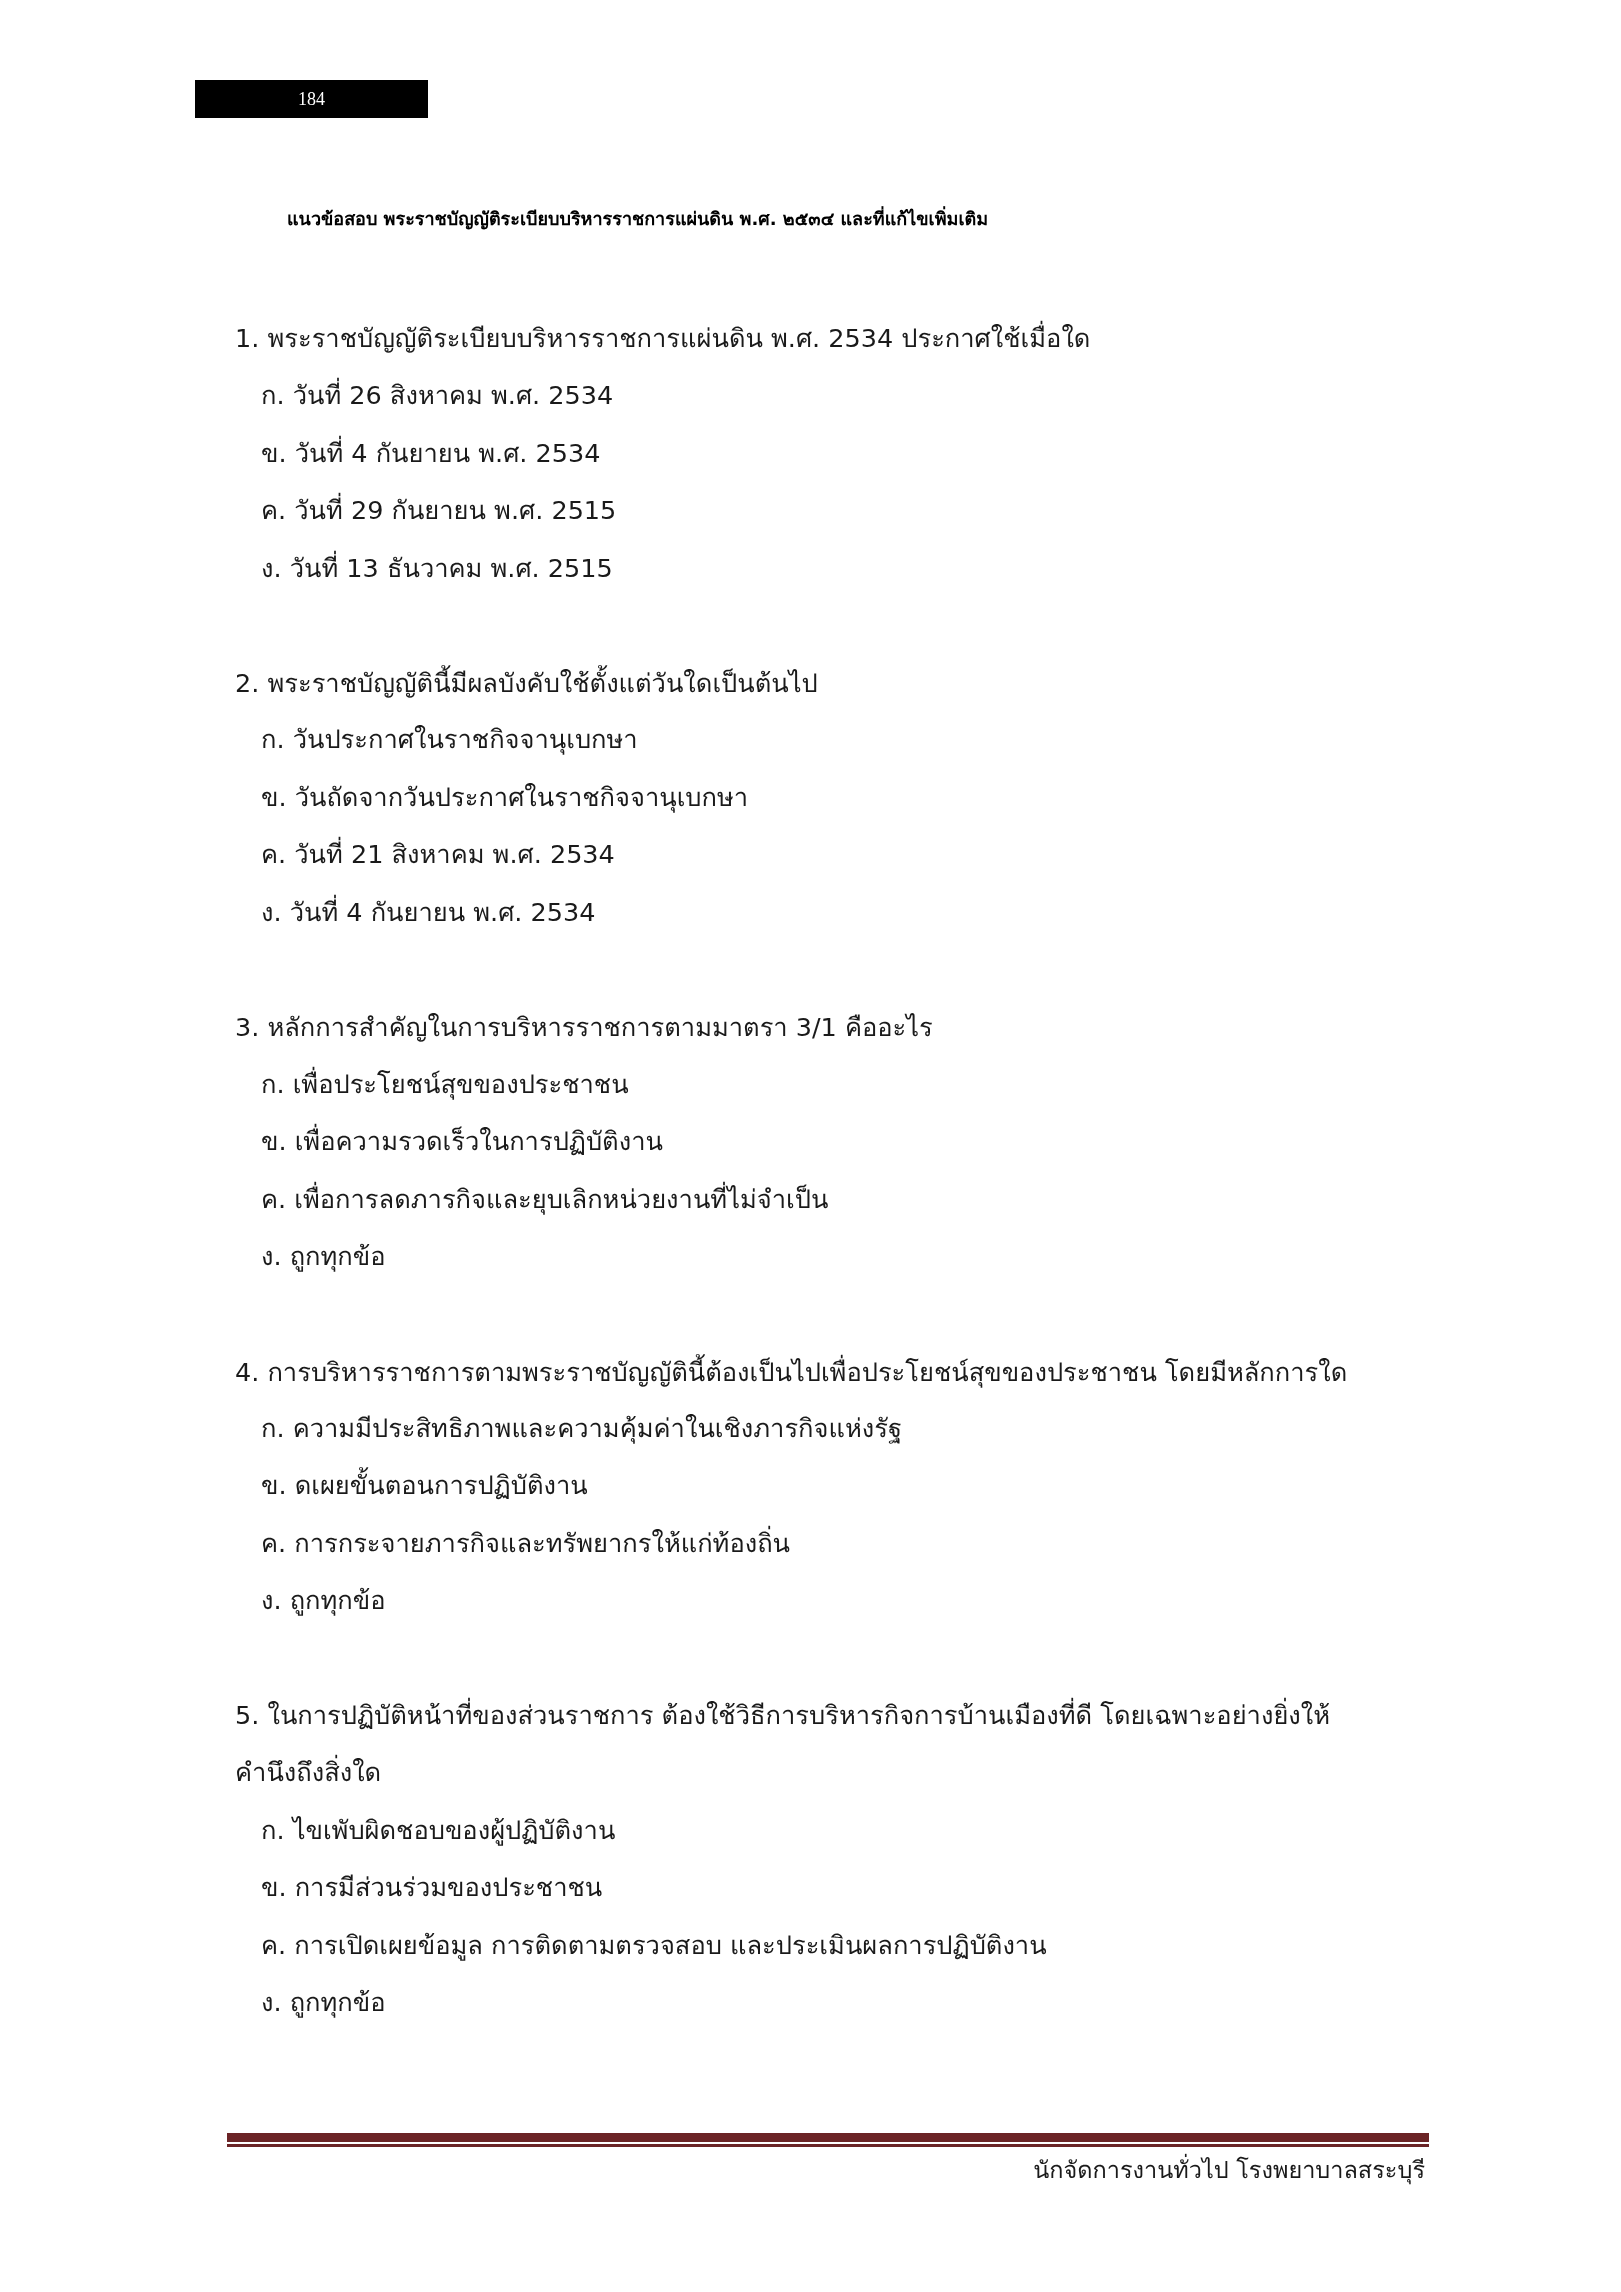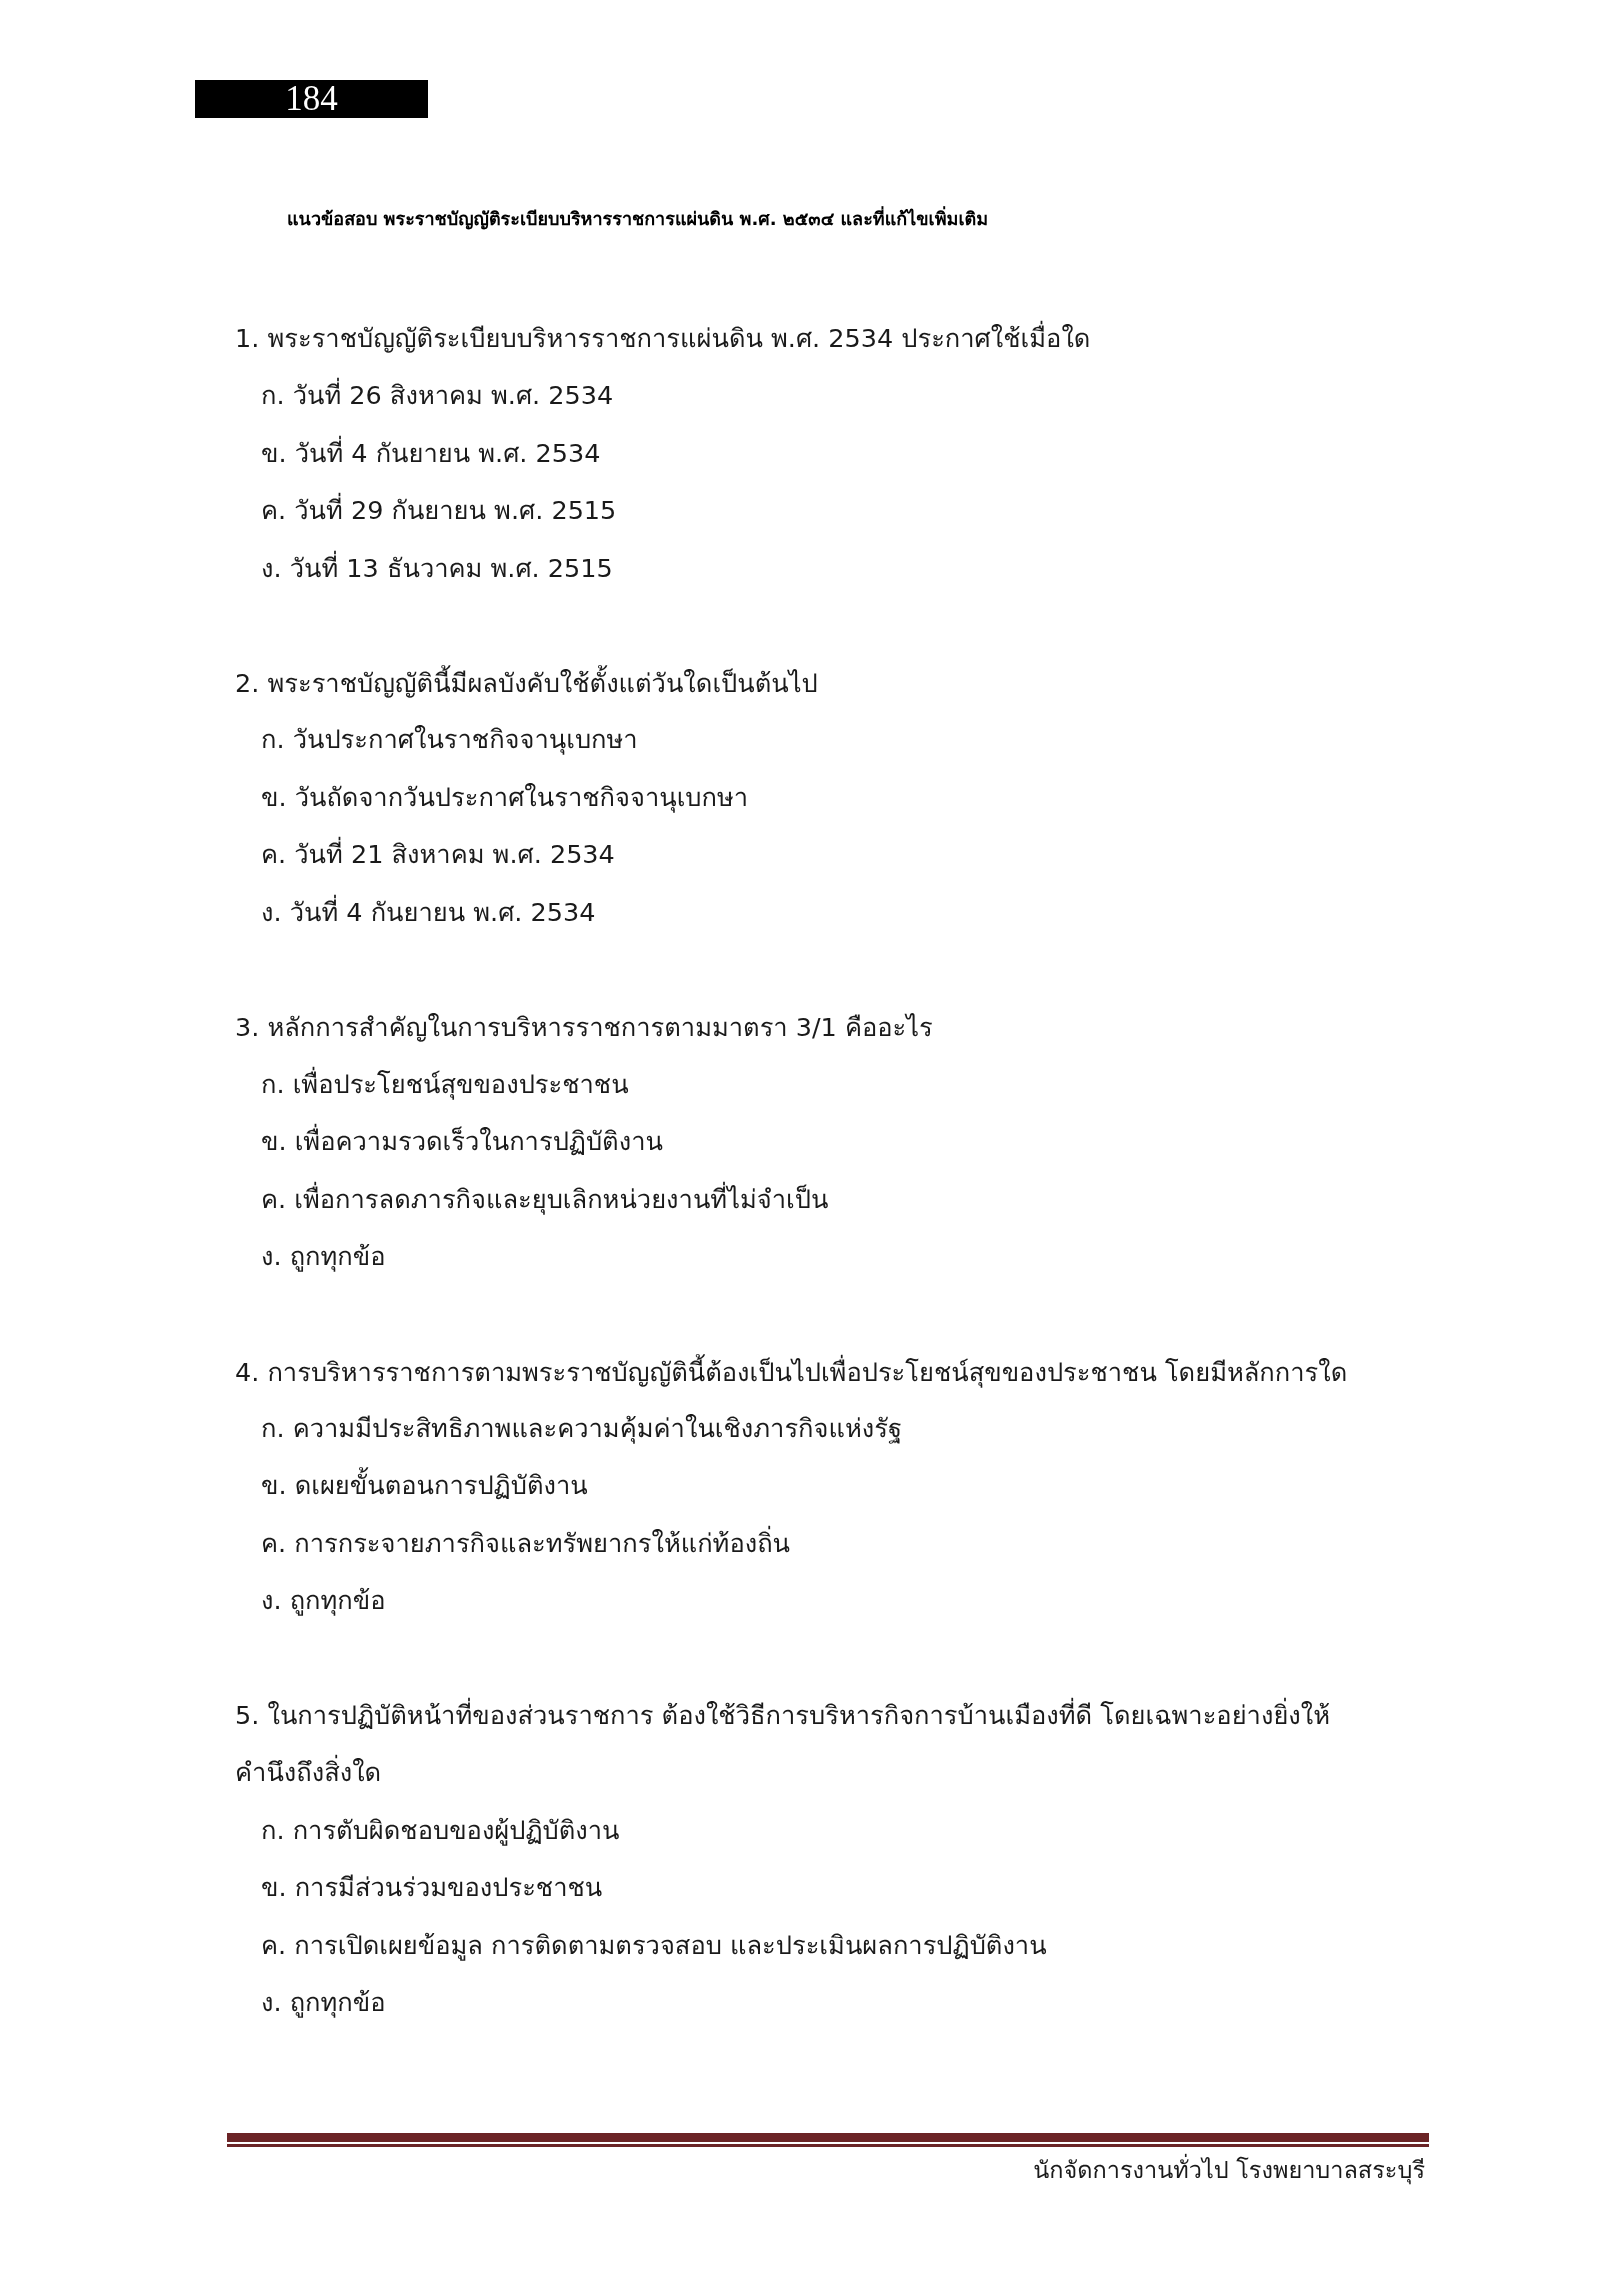--- a/index.html
+++ b/index.html
@@ -5,21 +5,21 @@
   html, body { margin: 0; padding: 0; background: #ffffff; }
   body {
     width: 1621px; height: 2293px; position: relative; overflow: hidden;
     font-family: "DejaVu Sans", "Liberation Sans", sans-serif;
     color: #111111;
   }
   .page-num {
     position: absolute; left: 195px; top: 80px; width: 233px; height: 38px;
     background: #000000; color: #ffffff;
     font-family: "Liberation Serif", "DejaVu Serif", serif;
-    font-size: 35px; line-height: 38px; text-align: center;
+    font-size: 18px; line-height: 38px; text-align: center;
   }
   .title {
     position: absolute; left: 287px; top: 199px; width: 1098px;
     font-size: 18px; font-weight: bold; color: #000000;
     white-space: nowrap; line-height: 39px;
   }
   .line {
     position: absolute; white-space: nowrap;
     font-size: 25.5px; line-height: 39px; color: #1a1a1a;
     transform-origin: left center;
@@ -65,21 +65,21 @@
 <div class="line opt" style="top:1237px">ง. ถูกทุกข้อ</div>
 
 <div class="line q" style="top:1353px">4. การบริหารราชการตามพระราชบัญญัตินี้ต้องเป็นไปเพื่อประโยชน์สุขของประชาชน โดยมีหลักการใด</div>
 <div class="line opt" style="top:1409px">ก. ความมีประสิทธิภาพและความคุ้มค่าในเชิงภารกิจแห่งรัฐ</div>
 <div class="line opt" style="top:1466px">ข. ดเผยขั้นตอนการปฏิบัติงาน</div>
 <div class="line opt" style="top:1524px">ค. การกระจายภารกิจและทรัพยากรให้แก่ท้องถิ่น</div>
 <div class="line opt" style="top:1581px">ง. ถูกทุกข้อ</div>
 
 <div class="line q" style="top:1696px">5. ในการปฏิบัติหน้าที่ของส่วนราชการ ต้องใช้วิธีการบริหารกิจการบ้านเมืองที่ดี โดยเฉพาะอย่างยิ่งให้</div>
 <div class="line q" style="top:1753px">คำนึงถึงสิ่งใด</div>
-<div class="line opt" style="top:1811px">ก. การตับผิดชอบของผู้ปฏิบัติงาน</div>
+<div class="line opt" style="top:1811px">ก. ไขเพับผิดชอบของผู้ปฏิบัติงาน</div>
 <div class="line opt" style="top:1868px">ข. การมีส่วนร่วมของประชาชน</div>
 <div class="line opt" style="top:1926px">ค. การเปิดเผยข้อมูล การติดตามตรวจสอบ และประเมินผลการปฏิบัติงาน</div>
 <div class="line opt" style="top:1983px">ง. ถูกทุกข้อ</div>
 
 <div class="rule-thick" style="background: rgb(107, 36, 38);"></div>
 <div class="rule-thin" style="background: rgb(107, 36, 38);"></div>
 <div class="footer">นักจัดการงานทั่วไป โรงพยาบาลสระบุรี</div>
 
 
 </body></html>

